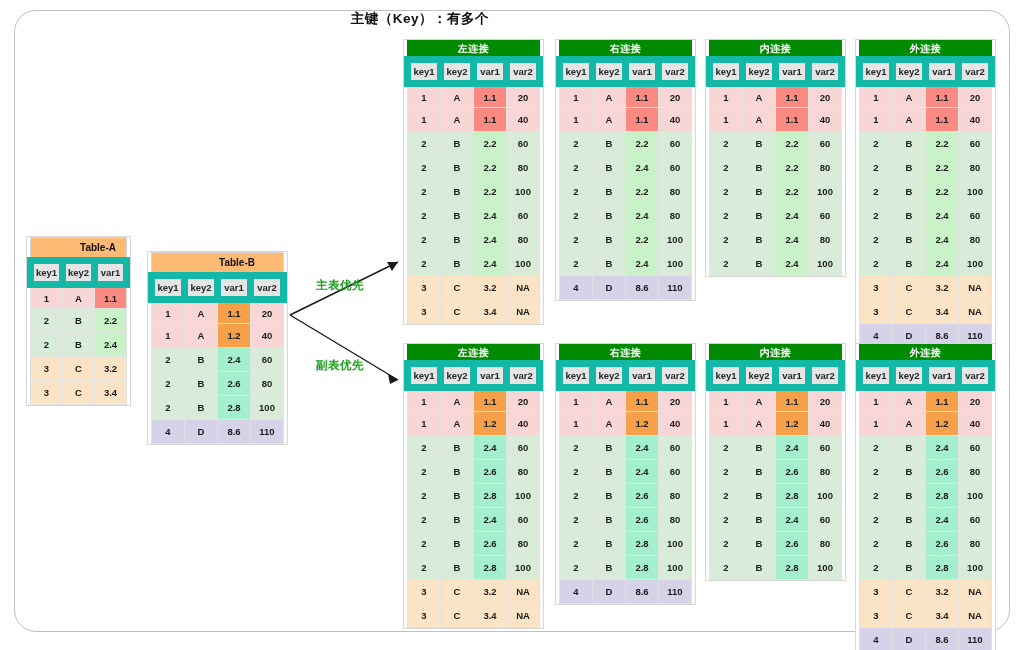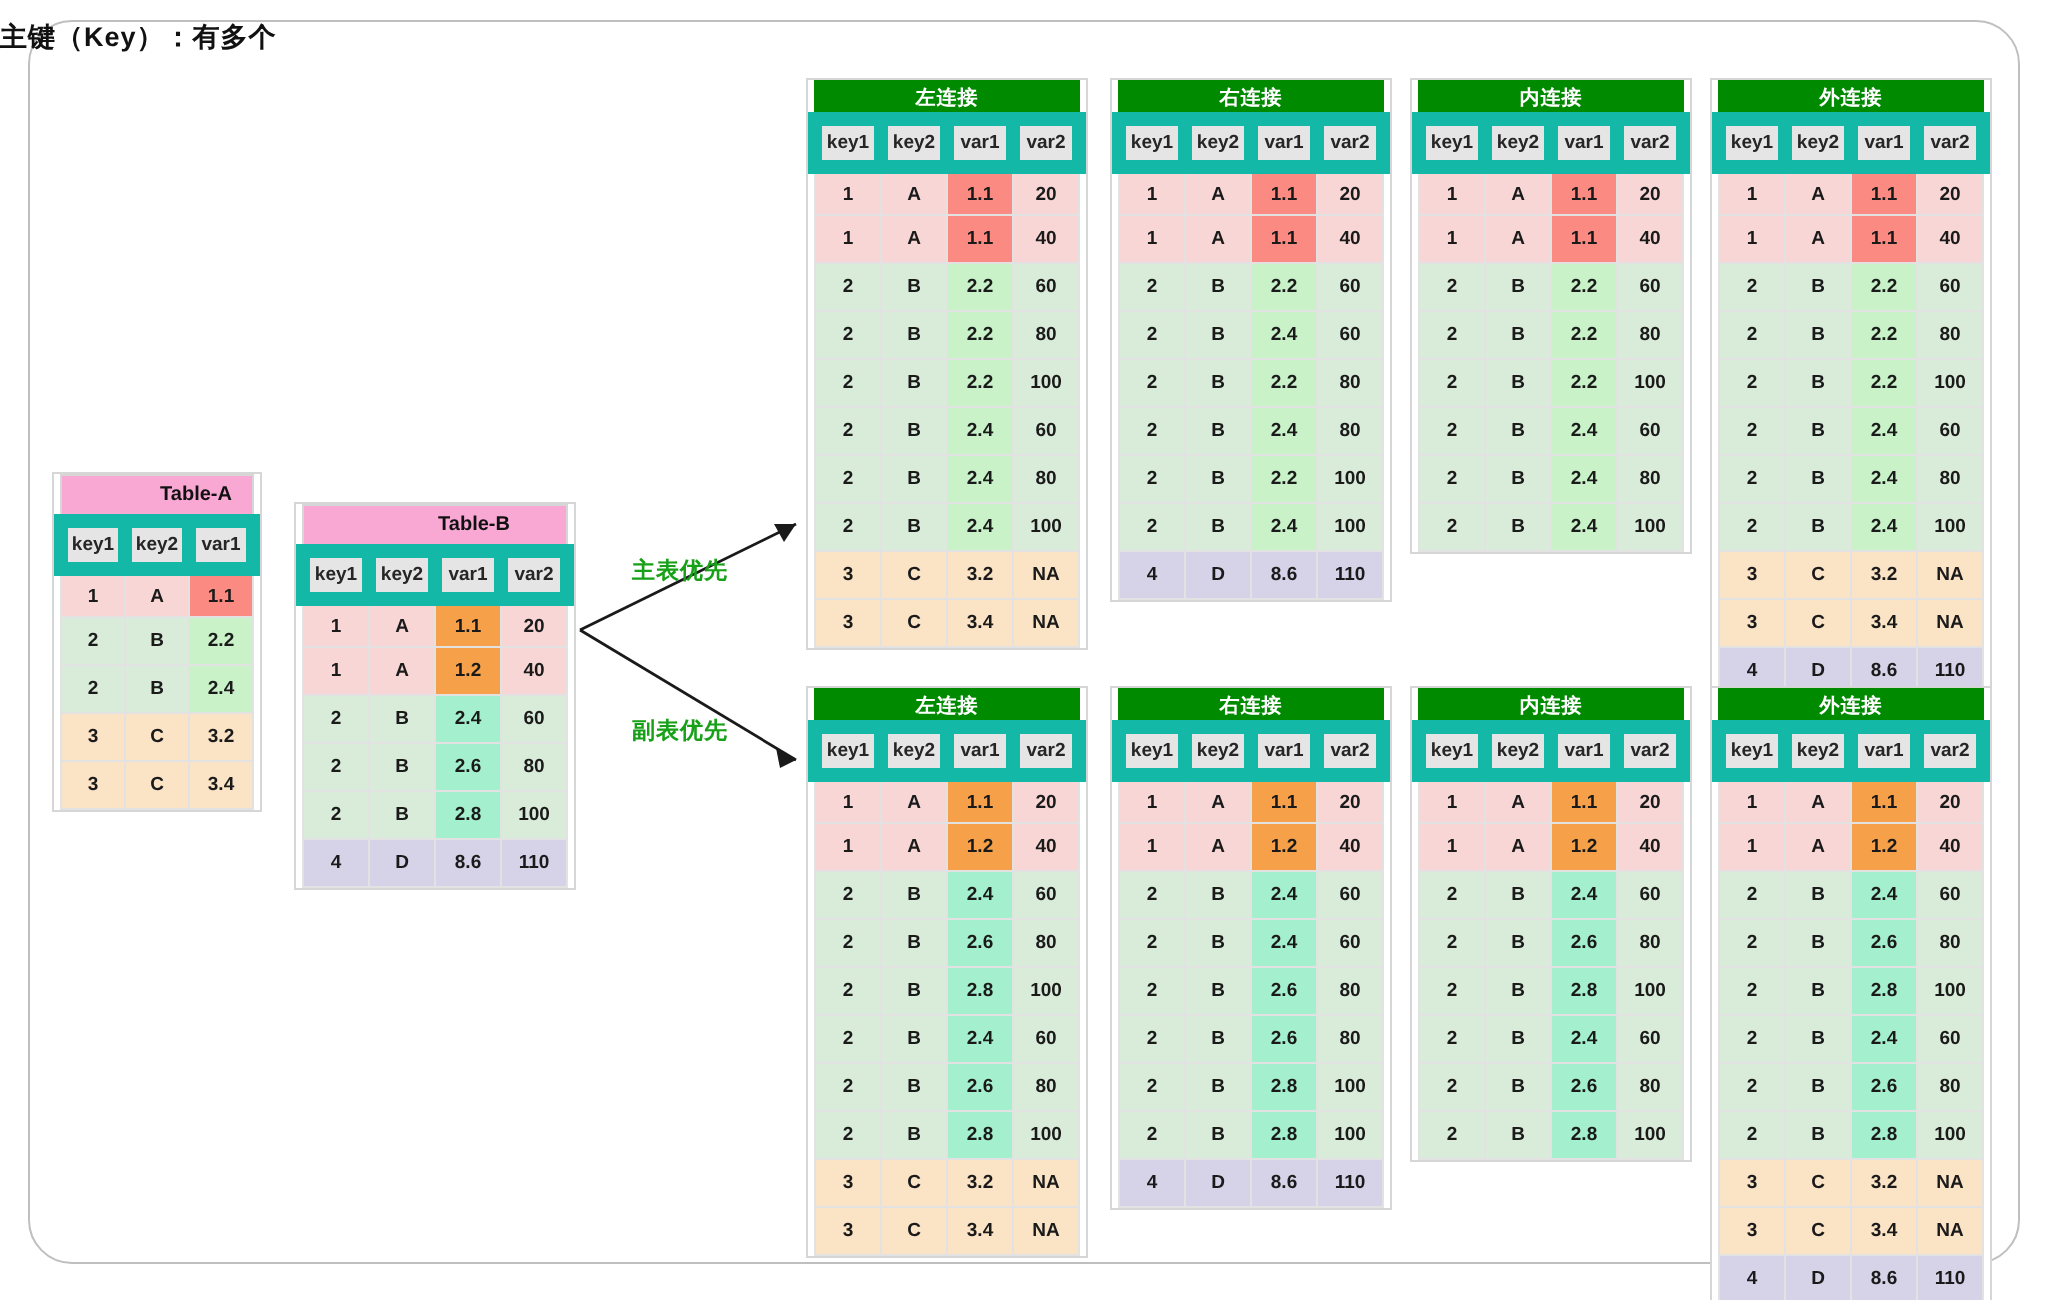--- a/index.html
+++ b/index.html
@@ -12,21 +12,21 @@
   }
   .canvas{position:relative;width:1024px;height:650px;}
 
   .frame{
     position:absolute;left:14px;top:10px;width:996px;height:622px;
     border:1px solid #bfbfbf;border-radius:22px;box-sizing:border-box;
     background:#fff;
   }
 
   .page-title{
-    position:absolute;left:0;top:10px;width:840px;
+    position:absolute;left:0;top:10px;width:840px;text-align:center;
     font-size:13.5px;font-weight:bold;color:#111;letter-spacing:.5px;
   }
 
   
   .tbl{
     position:absolute;
     border-collapse:collapse;
     border-spacing:0;
     font-size:9.5px;
     color:#1a1a1a;
@@ -39,21 +39,21 @@
     padding:0;
     text-align:center;
     vertical-align:middle;
     font-weight:bold;
     border:1px solid #e2e2e2;
     box-sizing:border-box;
     overflow:hidden;
     white-space:nowrap;
   }
   .tbl .cap{
-    background:#f9a8d4;color:#111;font-size:10px;font-weight:bold;
+    background:#fdba74;color:#111;font-size:10px;font-weight:bold;
     height:23px;border:1px solid #d6d6d6;padding-left:39px;
   }
   .tbl .cap-green{
     background:#008a00;color:#ffffff;font-size:10px;font-weight:bold;
     height:19px;border:1px solid #008a00;letter-spacing:.5px;
   }
   .tbl .hdr{
     background:#e5e5e5;color:#262626;font-weight:bold;font-size:9.5px;
     border:7px solid #14b8a6;
   }

